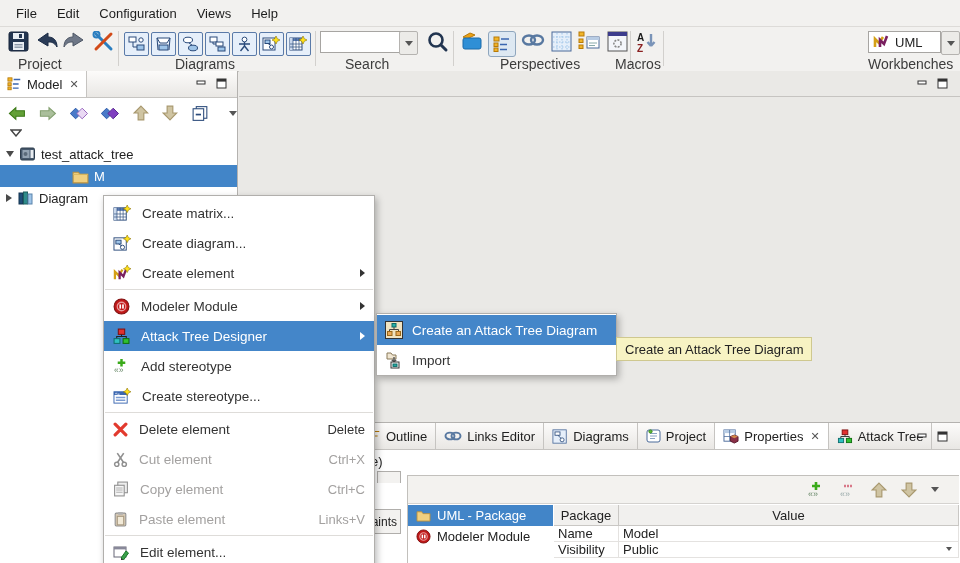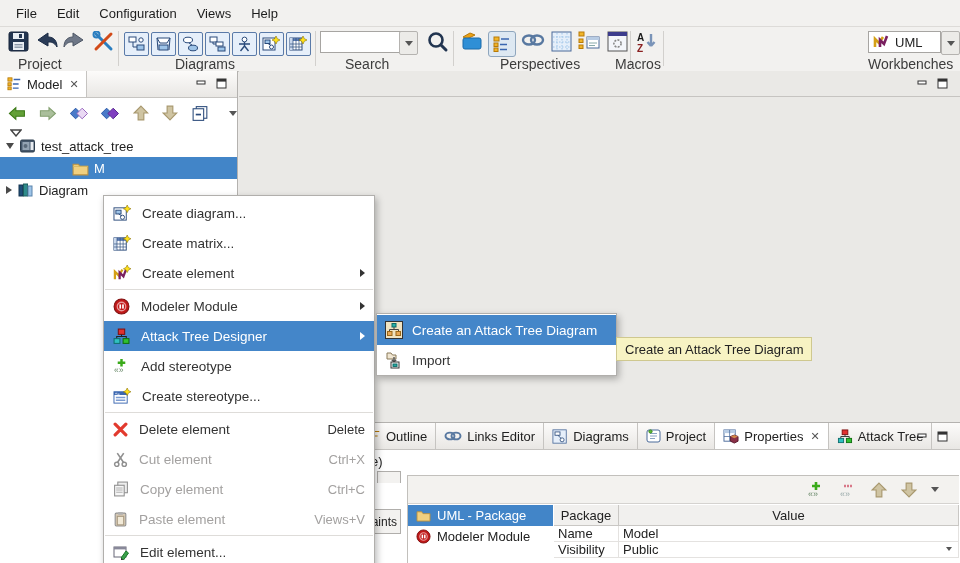--- a/index.html
+++ b/index.html
@@ -32,21 +32,21 @@
 
   
   .left-panel{position:absolute;left:0;top:71px;width:238px;height:492px;background:#fff;border-right:1px solid #b4b2af;box-sizing:border-box}
   .view-tabbar{position:absolute;left:0;top:0;width:100%;height:26px;background:linear-gradient(#fcfbfa,#e9e7e4);
         border-bottom:1px solid #c6c4c1}
   .view-tab{position:absolute;left:0;top:0;height:26px;background:#fff;border-right:1px solid #c6c4c1;
         display:flex;align-items:center;gap:5px;padding:0 7px;font-size:13px}
   .minmax{position:absolute;top:7px;display:flex;gap:9px}
   .lp-toolbar{position:absolute;left:0;top:27px;width:100%;height:30px;display:flex;align-items:center;gap:13px;padding-left:8px;box-sizing:border-box}
   .lp-row2{position:absolute;left:10px;top:58px}
-  .tree{position:absolute;left:0;top:64px;width:100%}
+  .tree{position:absolute;left:0;top:72px;width:100%}
   .tree-row{position:relative;height:22px;display:flex;align-items:center;gap:5px;font-size:13px;white-space:nowrap}
   .tree-row.selected{background:#4285c8;color:#fff}
   .tw-down{width:0;height:0;border-top:6px solid #4a4a4a;border-left:4px solid transparent;border-right:4px solid transparent}
   .tw-right{width:0;height:0;border-left:6px solid #4a4a4a;border-top:4px solid transparent;border-bottom:4px solid transparent}
 
   
   .editor{position:absolute;left:239px;top:71px;width:721px;height:351px;background:#eae9e6}
   .editor-head{position:absolute;left:0;top:0;width:100%;height:25px;border-bottom:1px solid #c6c4c1}
 
   
@@ -501,36 +501,36 @@
           </div>
         </div>
       </div>
     </div>
   </div>
 
   <div class="ctx">
     <div class="ctx-item">
       <svg class="ic" width="18" height="17" viewBox="0 0 19 18">
         <rect x="1" y="3" width="13" height="13" fill="#fff" stroke="#2a4a7a"></rect>
+        <rect x="1" y="3" width="13" height="3.2" fill="#5a7ab0"></rect>
+          <rect x="1" y="3" width="3.2" height="13" fill="#c9d8ec"></rect>
+        <path d="M1 9.5 L14 9.5 M1 12.7 L14 12.7 M7.5 3 L7.5 16 M10.7 3 L10.7 16 M4.2 3 L4.2 16" stroke="#2a4a7a" stroke-width=".7"></path>
+        <path d="M15 0 L16.3 2.7 L19 4 L16.3 5.3 L15 8 L13.7 5.3 L11 4 L13.7 2.7 Z" fill="#ffe11a" stroke="#8a7200" stroke-width=".6"></path>
+      </svg>
+      <span>Create matrix...</span>
+    </div>
+    <div class="ctx-item">
+      <svg class="ic" width="18" height="17" viewBox="0 0 19 18">
+        <rect x="1" y="3" width="13" height="13" fill="#fff" stroke="#2a4a7a"></rect>
           <rect x="3" y="5.5" width="5.5" height="4" fill="#9ec4e8" stroke="#2a4a7a"></rect>
         <circle cx="10" cy="13" r="2.2" fill="#fff" stroke="#2a4a7a"></circle>
           <path d="M6 9.5 L9.2 11.5" stroke="#2a4a7a"></path>
         <path d="M15 0 L16.3 2.7 L19 4 L16.3 5.3 L15 8 L13.7 5.3 L11 4 L13.7 2.7 Z" fill="#ffe11a" stroke="#8a7200" stroke-width=".6"></path>
       </svg>
       <span>Create diagram...</span>
-    </div>
-    <div class="ctx-item">
-      <svg class="ic" width="18" height="17" viewBox="0 0 19 18">
-        <rect x="1" y="3" width="13" height="13" fill="#fff" stroke="#2a4a7a"></rect>
-        <rect x="1" y="3" width="13" height="3.2" fill="#5a7ab0"></rect>
-          <rect x="1" y="3" width="3.2" height="13" fill="#c9d8ec"></rect>
-        <path d="M1 9.5 L14 9.5 M1 12.7 L14 12.7 M7.5 3 L7.5 16 M10.7 3 L10.7 16 M4.2 3 L4.2 16" stroke="#2a4a7a" stroke-width=".7"></path>
-        <path d="M15 0 L16.3 2.7 L19 4 L16.3 5.3 L15 8 L13.7 5.3 L11 4 L13.7 2.7 Z" fill="#ffe11a" stroke="#8a7200" stroke-width=".6"></path>
-      </svg>
-      <span>Create matrix...</span>
     </div>
     <div class="ctx-item">
       <svg class="ic" width="18" height="17" viewBox="0 0 19 18">
         <path d="M2 15 L2 7 L6 11 L10 5" fill="none" stroke="#d4a017" stroke-width="2.4"></path>
         <path d="M7 15 L7 8 L11 12 L14 4" fill="none" stroke="#7a2060" stroke-width="2.4"></path>
         <path d="M15 0 L16.3 2.7 L19 4 L16.3 5.3 L15 8 L13.7 5.3 L11 4 L13.7 2.7 Z" fill="#ffe11a" stroke="#8a7200" stroke-width=".6"></path>
       </svg>
       <span>Create element</span>
       <span class="arr"></span>
     </div>
@@ -598,21 +598,21 @@
       <span>Copy element</span>
       <span class="ctx-short">Ctrl+C</span>
     </div>
     <div class="ctx-item disabled has-short">
       <svg class="ic" width="15" height="16" viewBox="0 0 14 15">
         <rect x="2" y="2" width="10" height="12" rx="1" fill="#d8cbb6" stroke="#909090"></rect>
         <rect x="4.5" y="1" width="5" height="2.6" rx="1" fill="#b0b0b0"></rect>
         <rect x="4" y="5" width="6" height="8" fill="#f2ead8" stroke="#a89a80"></rect>
       </svg>
       <span>Paste element</span>
-      <span class="ctx-short">Views+V</span>
+      <span class="ctx-short">Links+V</span>
     </div>
     <div class="ctx-sep"></div>
     <div class="ctx-item">
       <svg class="ic" width="16" height="15" viewBox="0 0 16 15">
         <rect x="1" y="2" width="12" height="10" fill="#fff" stroke="#667"></rect>
         <rect x="1" y="2" width="12" height="2.4" fill="#889"></rect>
         <path d="M8 13 L13 6 L15.5 8 L10.5 15 Z" fill="#3aa04a" stroke="#1a7a2a"></path>
         <path d="M8 13 L10.5 15 L8 15.5 Z" fill="#333"></path>
       </svg>
       <span>Edit element...</span>

